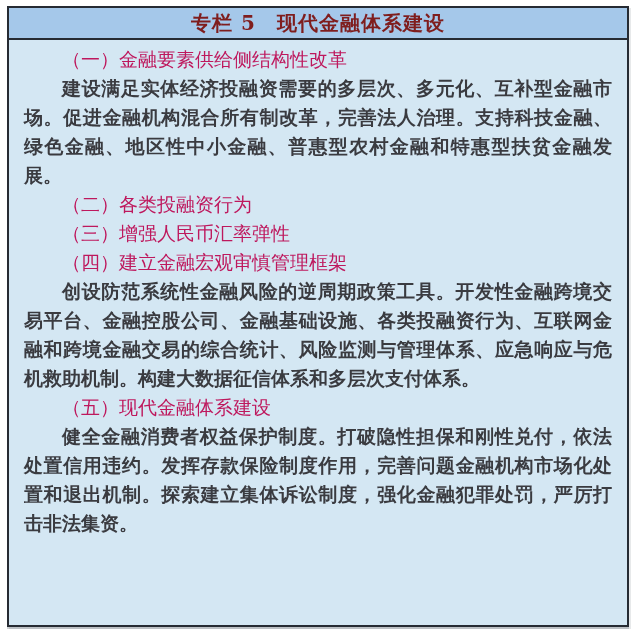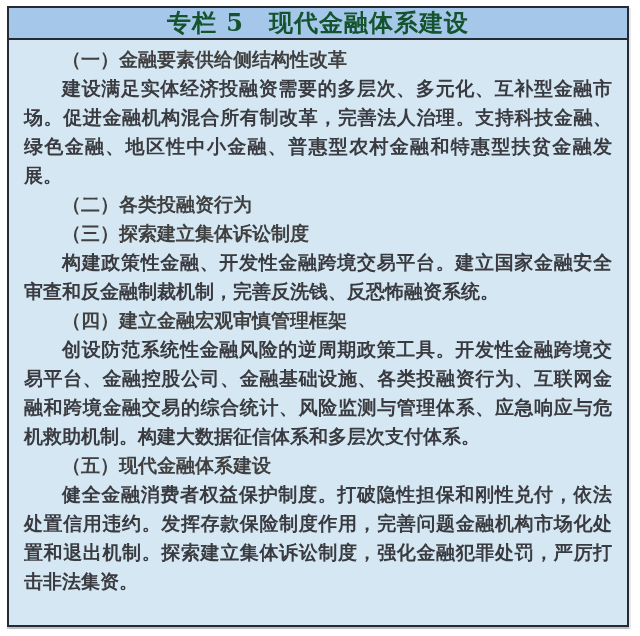--- a/index.html
+++ b/index.html
@@ -27,62 +27,61 @@
     background: #d4e7f3;
     box-shadow: 0 2px 0 rgba(60,70,85,0.25), 2px 2px 0 rgba(60,70,85,0.12);
   }
   .box-header {
     height: 30px;
     line-height: 30px;
     background: #a5c8ea;
     border-bottom: 2px solid #262b33;
     text-align: center;
     font-weight: bold;
-    font-size: 24px;
-    color: #14532d;
+    font-size: 20px;
+    color: #7f1d1d;
     letter-spacing: 1px;
   }
   .box-body {
     padding: 5px 15px 0 15px;
     font-size: 19px;
     line-height: 29px;
     color: #3a3b40;
     text-align: justify;
     text-justify: inter-ideograph;
   }
   .box-body h3,
   .box-body p {
     margin: 0;
     padding: 0;
     font-size: 19px;
     font-weight: bold;
     text-indent: 2em;
   }
   .box-body h3 {
-    font-weight: 700;
-    color: #404040;
+    font-weight: 400;
+    color: #be185d;
   }
 </style>
 </head>
 <body>
 
 <div class="page">
   <div class="box">
     <div class="box-header">
       <span>专栏 5　现代金融体系建设</span>
     </div>
     <div class="box-body">
 
       <h3>（一）金融要素供给侧结构性改革</h3>
       <p>建设满足实体经济投融资需要的多层次、多元化、互补型金融市场。促进金融机构混合所有制改革，完善法人治理。支持科技金融、绿色金融、地区性中小金融、普惠型农村金融和特惠型扶贫金融发展。</p>
 
       <h3>（二）各类投融资行为</h3>
 
-      <h3>（三）探索建立集体诉讼制度</h3>
-      <p>构建政策性金融、开发性金融跨境交易平台。建立国家金融安全审查和反金融制裁机制，完善反洗钱、反恐怖融资系统。</p>
+      <h3>（三）增强人民币汇率弹性</h3>
 
       <h3>（四）建立金融宏观审慎管理框架</h3>
       <p>创设防范系统性金融风险的逆周期政策工具。开发性金融跨境交易平台、金融控股公司、金融基础设施、各类投融资行为、互联网金融和跨境金融交易的综合统计、风险监测与管理体系、应急响应与危机救助机制。构建大数据征信体系和多层次支付体系。</p>
 
       <h3>（五）现代金融体系建设</h3>
       <p>健全金融消费者权益保护制度。打破隐性担保和刚性兑付，依法处置信用违约。发挥存款保险制度作用，完善问题金融机构市场化处置和退出机制。探索建立集体诉讼制度，强化金融犯罪处罚，严厉打击非法集资。</p>
 
     </div>
   </div>
 </div>

